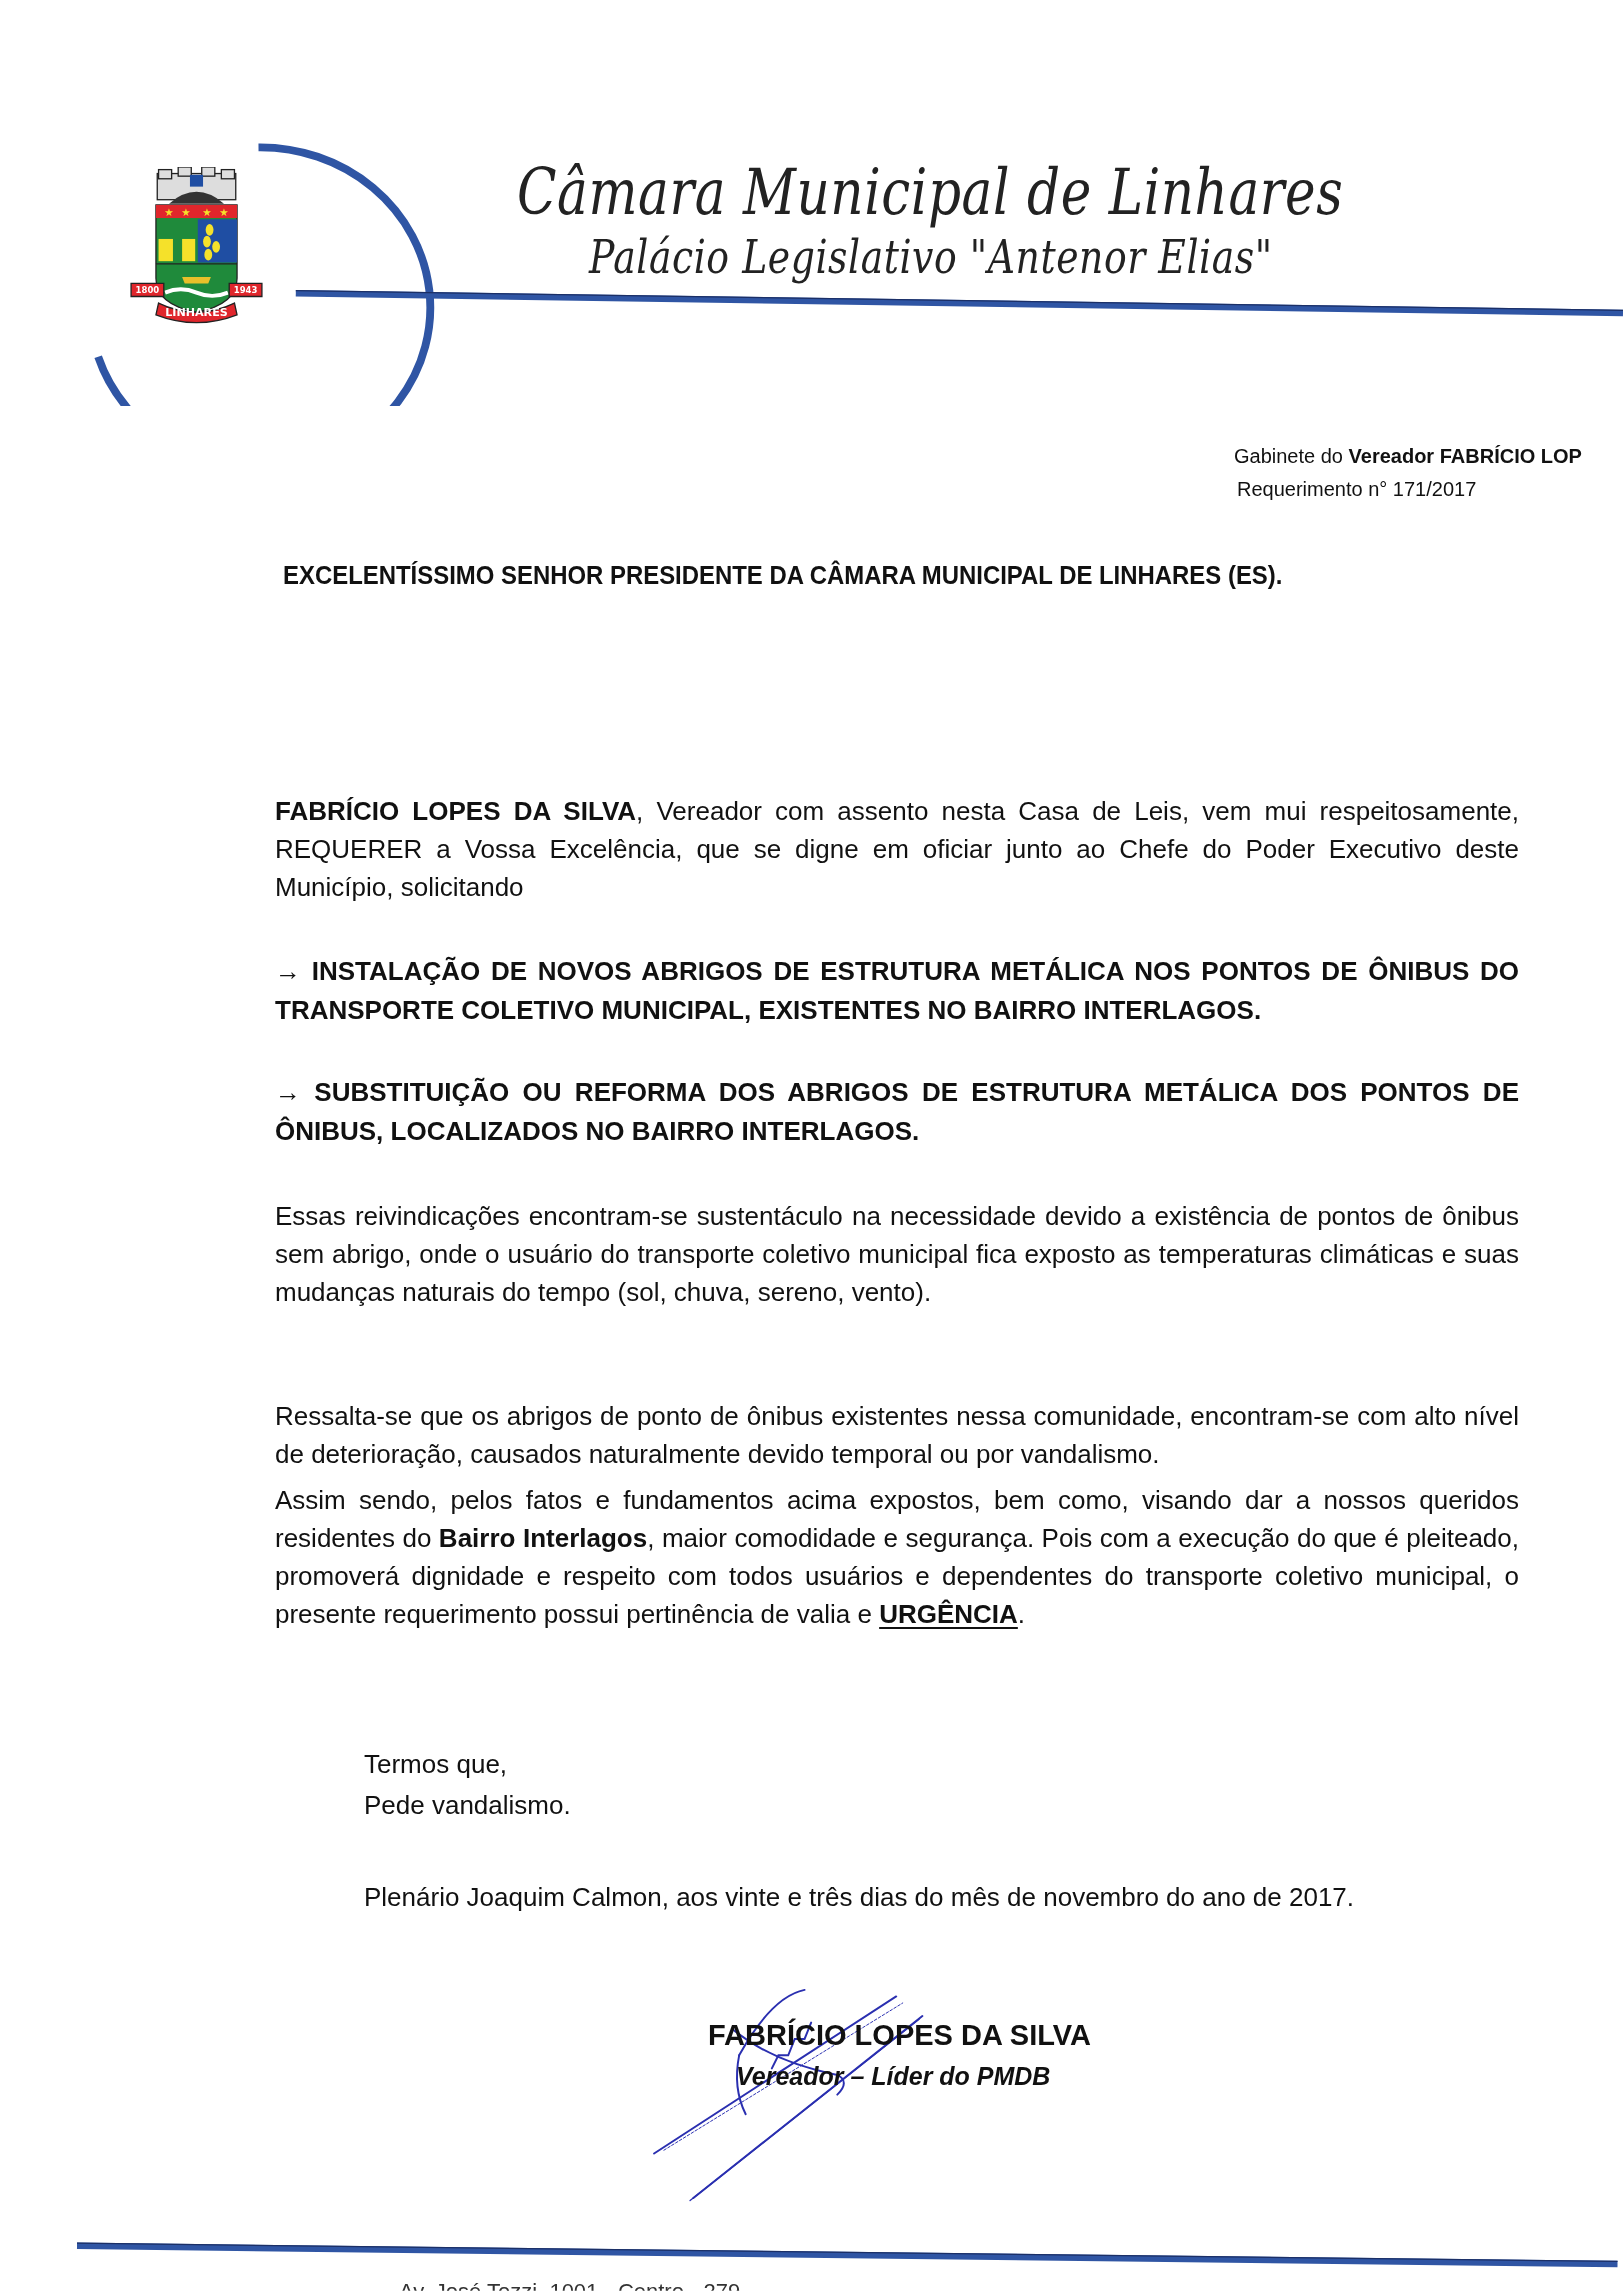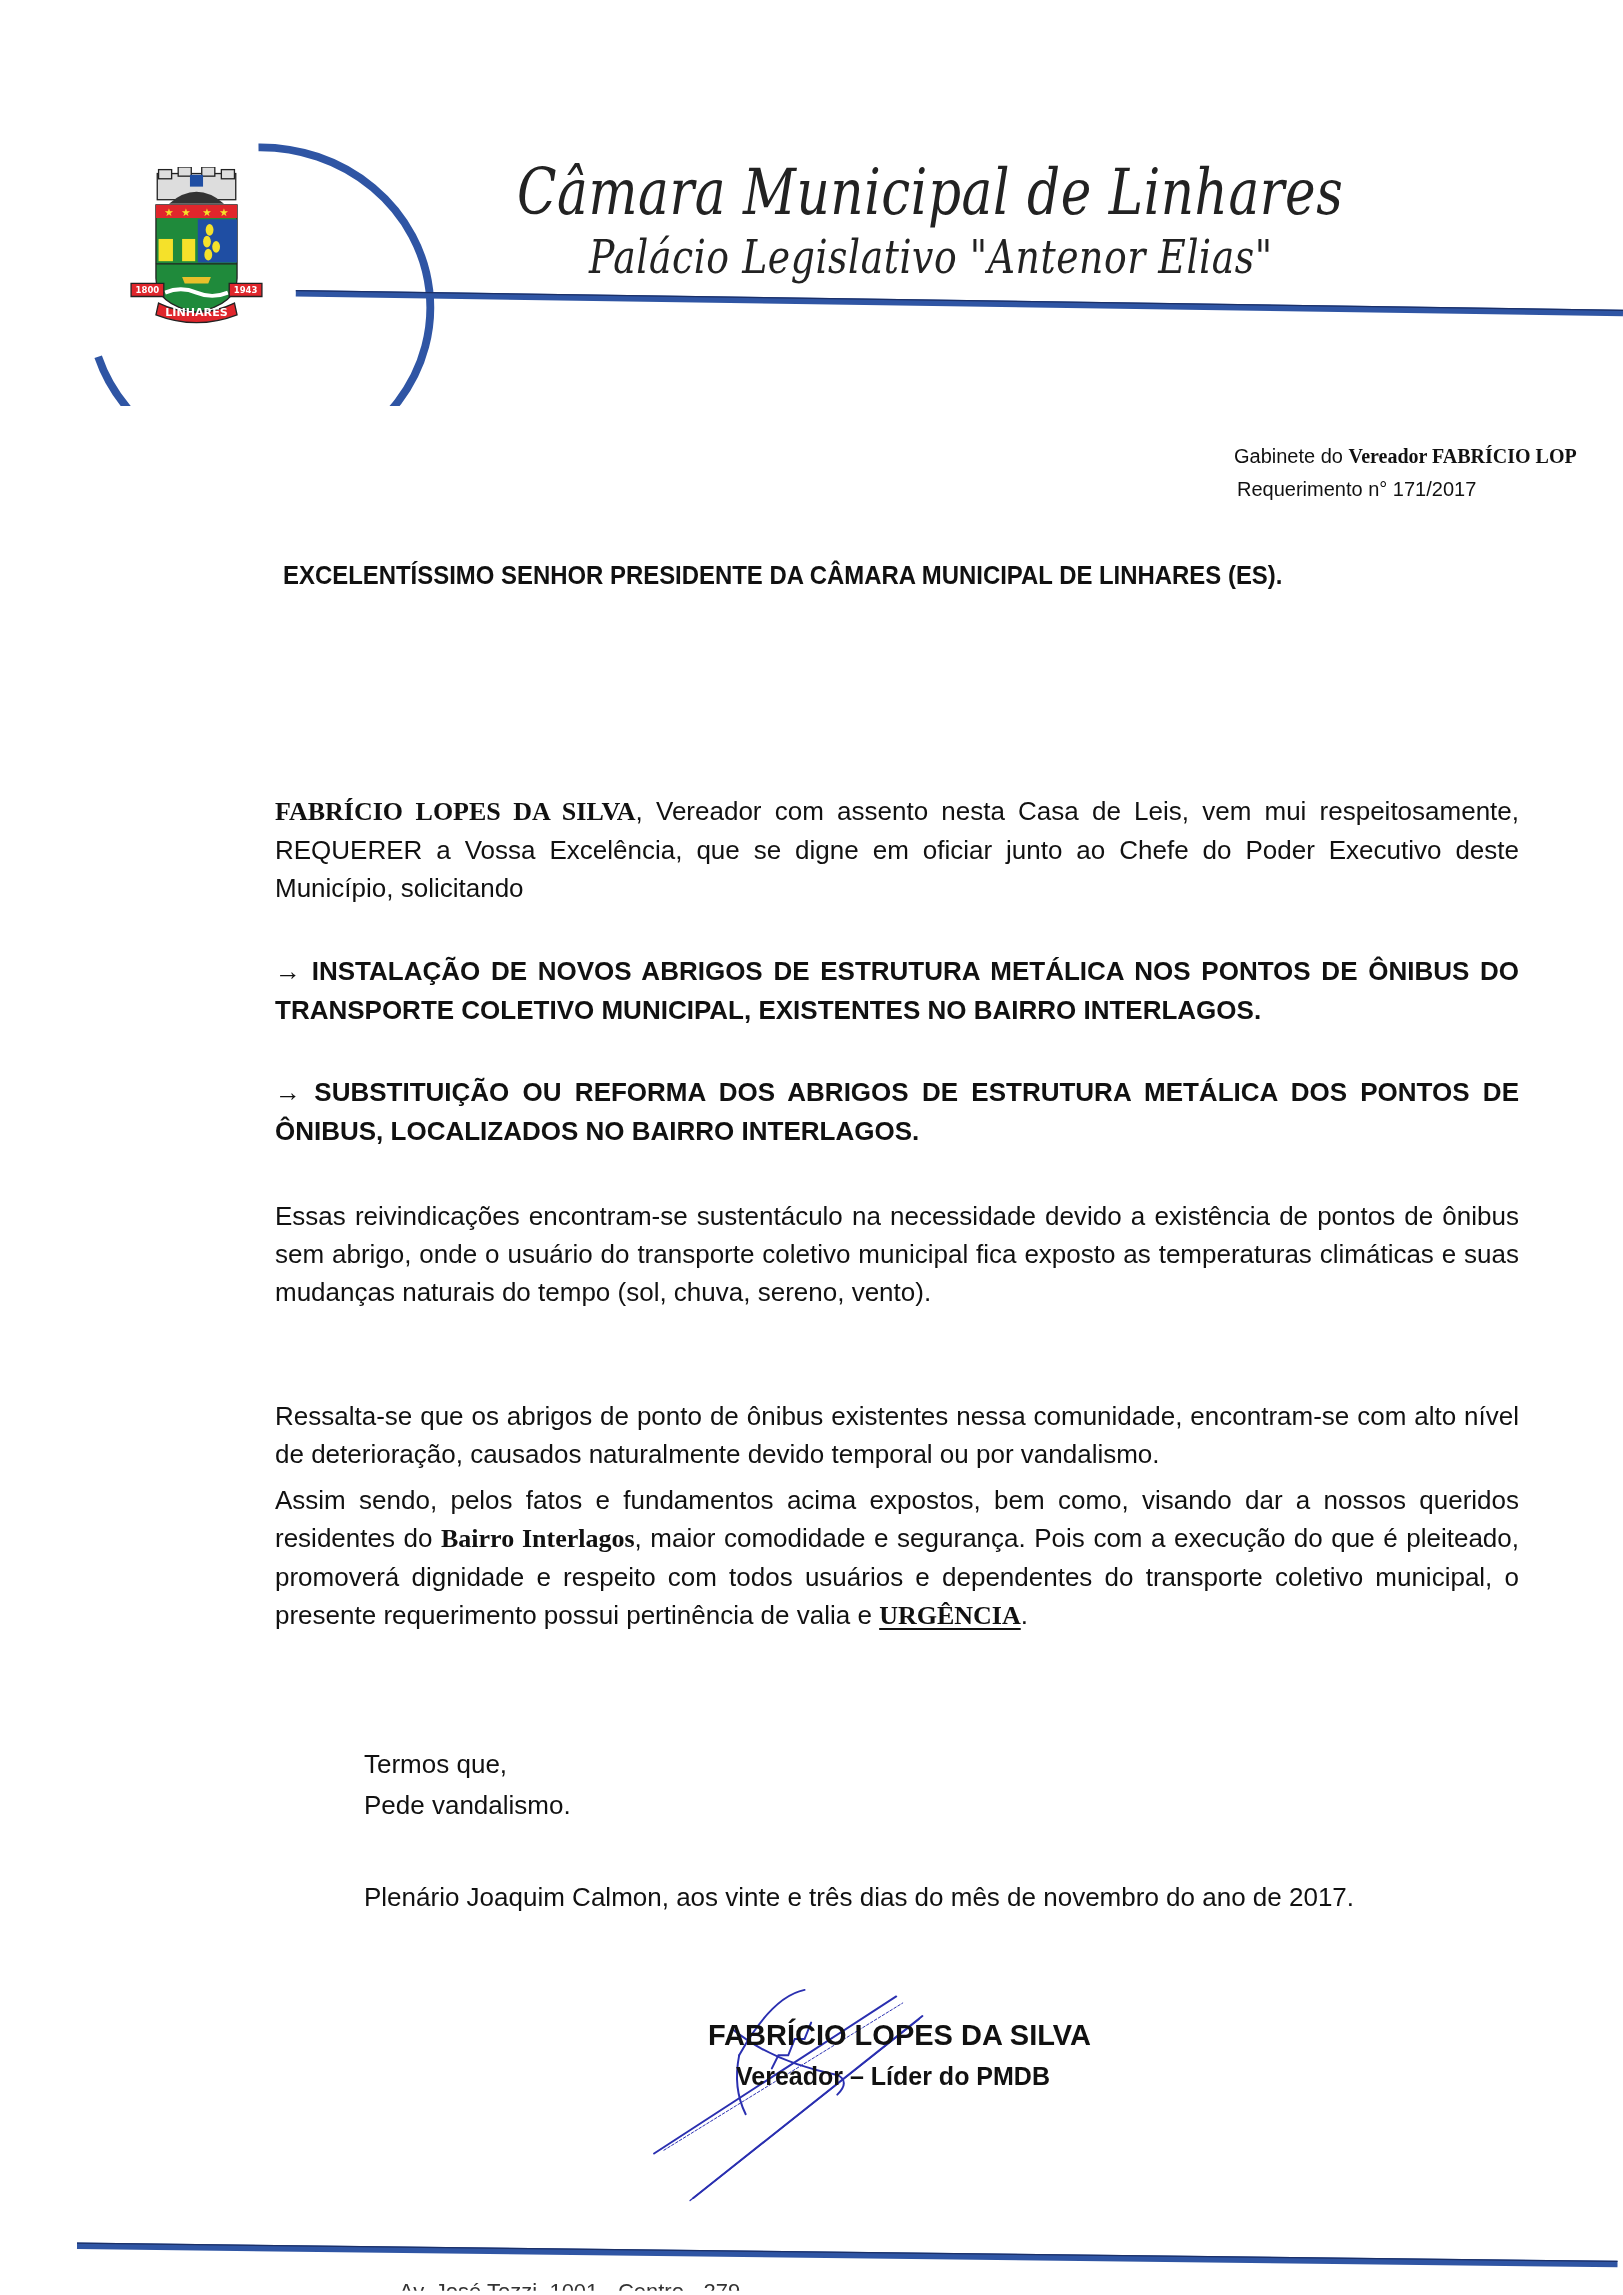--- a/index.html
+++ b/index.html
@@ -4,27 +4,27 @@
 <style>
   html, body { margin:0; padding:0; background:#ffffff; }
   body { width:1623px; height:2295px; position:relative; overflow:hidden;
          font-family:"Liberation Sans", sans-serif; color:#111; }
   .abs { position:absolute; }
   .script { font-family:"DejaVu Serif", serif; font-style:italic; color:#222; letter-spacing:0.7px; }
   .title { left:517px; top:156px; font-size:63px; transform:scaleX(0.82); transform-origin:left top; white-space:nowrap; }
   .subtitle { left:589px; top:230px; font-size:46px; transform:scaleX(0.82); transform-origin:left top; white-space:nowrap; }
   .gab { left:1234px; top:445px; font-size:20px; white-space:nowrap; }
   .req { left:1237px; top:478px; font-size:20px; white-space:nowrap; }
-  .b { font-weight:bold;font-family:Liberation Serif, serif; }
+  .b { font-weight:bold; }
   .heading { left:283px; top:560px; font-size:26px; font-weight:bold; white-space:nowrap; transform:scaleX(0.92); transform-origin:left top; }
   .para { left:275px; width:1244px; font-size:26px; line-height:38px; text-align:justify; }
   .bullet { left:275px; width:1244px; font-size:26px; line-height:39px; font-weight:bold; text-align:justify; }
   .closing { left:364px; font-size:26px; line-height:41px; white-space:nowrap; }
   .sig-name { left:708px; top:2019px; font-size:29px; font-weight:bold; white-space:nowrap; }
-  .sig-role { left:736px; top:2062px; font-size:25px; font-weight:bold; white-space:nowrap; }
+  .sig-role { left:736px; top:2062px; font-size:25px; font-weight:bold; font-style:italic; white-space:nowrap; }
   .footer-text { left:399px; top:2279px; font-size:22px; color:#333; white-space:nowrap; clip-path: inset(0 0 55% 0); }
   u { text-decoration-thickness:2px; text-underline-offset:3.9px; }
 </style>
 </head>
 <body>
 
 <svg class="abs" style="left:0;top:0" width="1623" height="406" viewBox="0 0 2480 620">
 
   <path d="M 395 225 A 260 245 0 1 1 150 545" fill="none" stroke="#2f55a4" stroke-width="12"></path>
 

